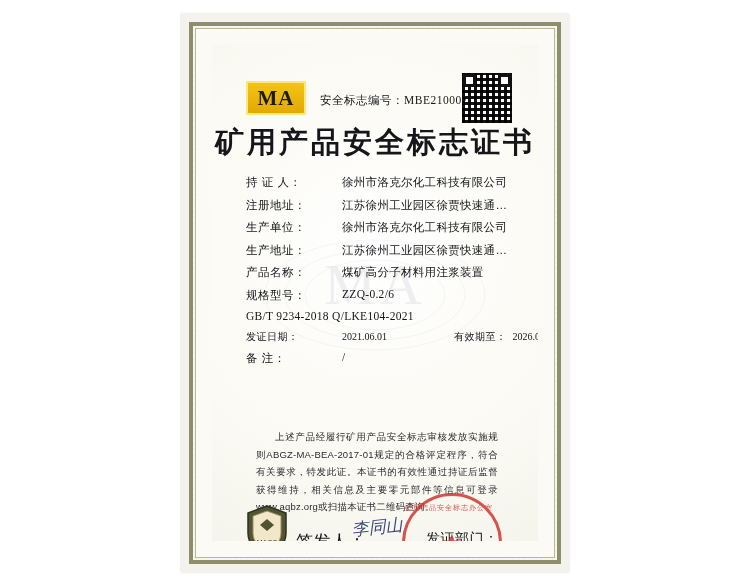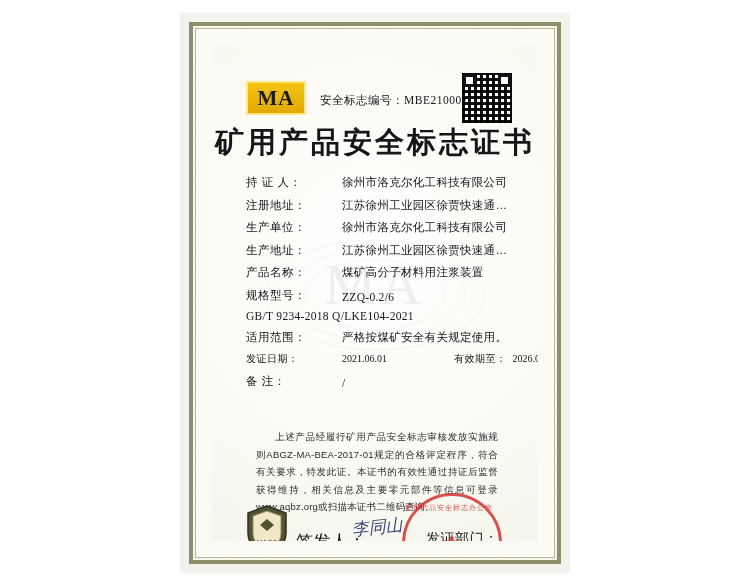--- a/index.html
+++ b/index.html
@@ -156,21 +156,21 @@
 
   
   .fields {
     position: absolute;
     left: 34px;
     top: 130px;
     right: 30px;
   }
   .field-row {
     display: flex;
-    align-items: flex-end;
+    align-items: flex-start;
     margin-bottom: 7.5px;
     font-size: 11.5px;
     color: #141418;
   }
   .field-label {
     width: 96px;
     flex: 0 0 96px;
     letter-spacing: 0.5px;
     white-space: nowrap;
   }
@@ -341,24 +341,20 @@
             <span class="field-label">产品名称：</span>
             <span class="field-value">煤矿高分子材料用注浆装置</span>
           </div>
           <div class="field-row">
             <span class="field-label">规格型号：</span>
             <span class="field-value mono">ZZQ-0.2/6</span>
           </div>
           <div class="field-row">
             <span class="field-value mono">GB/T 9234-2018  Q/LKE104-2021</span>
           </div>
-          <div class="field-row">
-            <span class="field-label">适用范围：</span>
-            <span class="field-value">严格按煤矿安全有关规定使用。</span>
-          </div>
 
           <div class="date-row">
             <span class="field-label">发证日期：</span>
             <span class="d-value">2021.06.01</span>
             <span class="d-label2">有效期至：</span>
             <span class="d-value2">2026.05.31</span>
           </div>
 
           <div class="field-row">
             <span class="field-label">备    注：</span>

